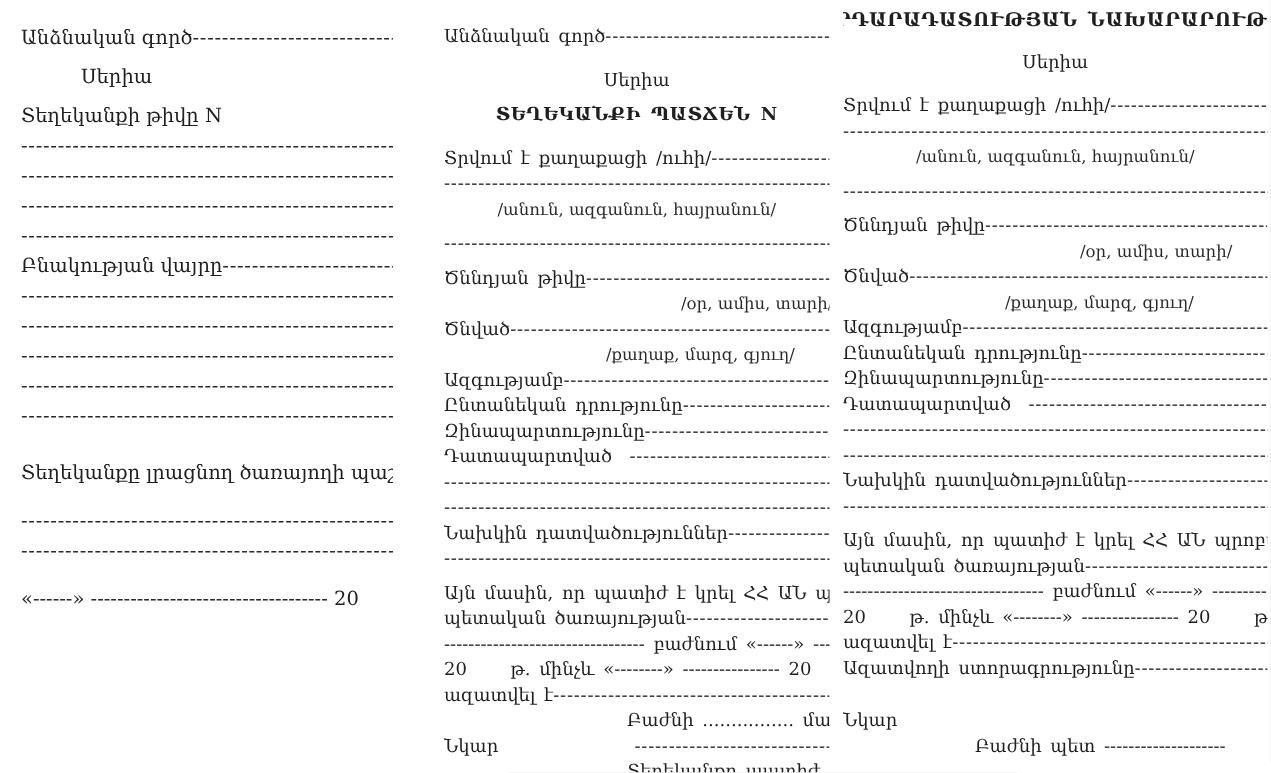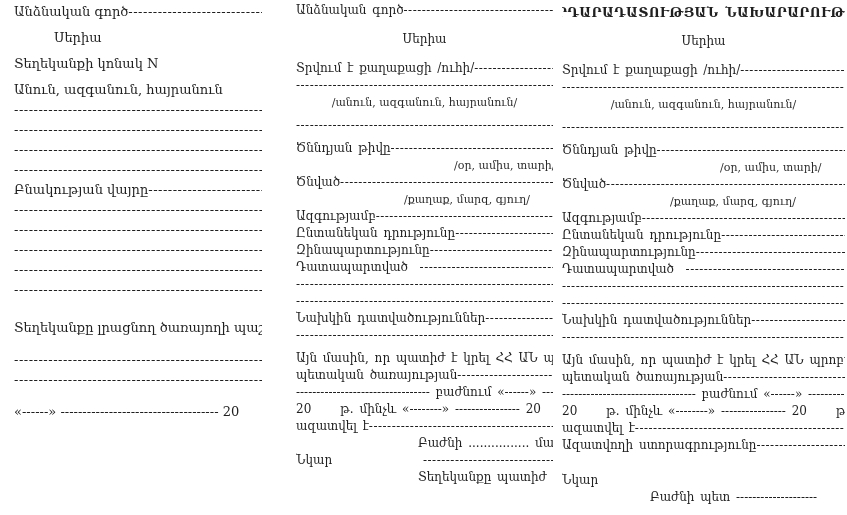--- a/index.html
+++ b/index.html
@@ -5,21 +5,21 @@
 <style>
   html,body{margin:0;padding:0;background:#e9e9e9;}
   .page{
     position:relative;
     width:847px;height:515px;
     background:#ffffff;
     color:#1f1f1f;
     font-family:"DejaVu Serif","DejaVu Sans",serif;
     overflow:hidden;
   }
-  .panel{position:absolute;top:2px;}
+  .panel{position:absolute;top:16px;}
   .panel-1{left:14px;width:248px;font-size:13px;}
   .panel-2{left:296px;width:257px;font-size:12px;word-spacing:2px;}
   .panel-3{left:562px;top:4px;width:283px;font-size:12px;word-spacing:2px;}
 
   .line{
     display:flex;align-items:baseline;
     white-space:pre;overflow:hidden;
     height:20px;line-height:20px;
   }
   .panel-2 .line,.panel-3 .line{height:17px;line-height:17px;}
@@ -44,40 +44,40 @@
   .ind4{padding-left:158px;}
   .ind5{padding-left:108px;text-align:center;}
 </style>
 </head>
 <body>
 
 <div class="page">
   <div class="panel panel-1">
       <div class="line t-lf"><span class="lbl">Անձնական գործ</span><span class="dots">------------------------------------------------------------------------------------------------------------------------------------------------------------------------------------------------------------------------------------------------------------------------------------------------------------</span></div>
       <div class="line t-t gap1 ind1"><span class="lbl">Սերիա</span></div>
-      <div class="line t-t gap1"><span class="lbl">Տեղեկանքի կոնակ N</span></div>
-      <div class="line t-t gap1"><span class="lbl">Անուն, ազգանուն, հայրանուն</span></div>
+      <div class="line t-t gap1"><span class="lbl">Տեղեկանքի թիվը N</span></div>
       <div class="line t-d"><span class="dots">------------------------------------------------------------------------------------------------------------------------------------------------------------------------------------------------------------------------------------------------------------------------------------------------------------</span></div>
       <div class="line t-d"><span class="dots">------------------------------------------------------------------------------------------------------------------------------------------------------------------------------------------------------------------------------------------------------------------------------------------------------------</span></div>
       <div class="line t-d"><span class="dots">------------------------------------------------------------------------------------------------------------------------------------------------------------------------------------------------------------------------------------------------------------------------------------------------------------</span></div>
       <div class="line t-d"><span class="dots">------------------------------------------------------------------------------------------------------------------------------------------------------------------------------------------------------------------------------------------------------------------------------------------------------------</span></div>
       <div class="line t-lf"><span class="lbl">Բնակության վայրը</span><span class="dots">------------------------------------------------------------------------------------------------------------------------------------------------------------------------------------------------------------------------------------------------------------------------------------------------------------</span></div>
       <div class="line t-d"><span class="dots">------------------------------------------------------------------------------------------------------------------------------------------------------------------------------------------------------------------------------------------------------------------------------------------------------------</span></div>
       <div class="line t-d"><span class="dots">------------------------------------------------------------------------------------------------------------------------------------------------------------------------------------------------------------------------------------------------------------------------------------------------------------</span></div>
       <div class="line t-d"><span class="dots">------------------------------------------------------------------------------------------------------------------------------------------------------------------------------------------------------------------------------------------------------------------------------------------------------------</span></div>
       <div class="line t-d"><span class="dots">------------------------------------------------------------------------------------------------------------------------------------------------------------------------------------------------------------------------------------------------------------------------------------------------------------</span></div>
       <div class="line t-d"><span class="dots">------------------------------------------------------------------------------------------------------------------------------------------------------------------------------------------------------------------------------------------------------------------------------------------------------------</span></div>
       <div class="line t-t gap3"><span class="lbl">Տեղեկանքը լրացնող ծառայողի պաշտոնը,</span></div>
       <div class="line t-d gap2"><span class="dots">------------------------------------------------------------------------------------------------------------------------------------------------------------------------------------------------------------------------------------------------------------------------------------------------------------</span></div>
       <div class="line t-d"><span class="dots">------------------------------------------------------------------------------------------------------------------------------------------------------------------------------------------------------------------------------------------------------------------------------------------------------------</span></div>
       <div class="line t-t gap2"><span class="lbl">«------» ------------------------------------ 20      թ.</span></div>
     </div>
   <div class="panel panel-2">
       <div class="line t-lf"><span class="lbl">Անձնական գործ</span><span class="dots">------------------------------------------------------------------------------------------------------------------------------------------------------------------------------------------------------------------------------------------------------------------------------------------------------------</span></div>
       <div class="line t-c gap2"><span class="lbl">Սերիա</span></div>
+      <div class="line t-h gap1"><span class="lbl">ՏԵՂԵԿԱՆՔԻ ՊԱՏՃԵՆ N</span></div>
       <div class="line t-lf gap2"><span class="lbl">Տրվում է քաղաքացի /ուհի/</span><span class="dots">------------------------------------------------------------------------------------------------------------------------------------------------------------------------------------------------------------------------------------------------------------------------------------------------------------</span></div>
       <div class="line t-d"><span class="dots">------------------------------------------------------------------------------------------------------------------------------------------------------------------------------------------------------------------------------------------------------------------------------------------------------------</span></div>
       <div class="line t-sc"><span class="lbl">/անուն, ազգանուն, հայրանուն/</span></div>
       <div class="line t-d gap1"><span class="dots">------------------------------------------------------------------------------------------------------------------------------------------------------------------------------------------------------------------------------------------------------------------------------------------------------------</span></div>
       <div class="line t-lf gap1"><span class="lbl">Ծննդյան թիվը</span><span class="dots">------------------------------------------------------------------------------------------------------------------------------------------------------------------------------------------------------------------------------------------------------------------------------------------------------------</span></div>
       <div class="line t-s ind4"><span class="lbl">/օր, ամիս, տարի/</span></div>
       <div class="line t-lf"><span class="lbl">Ծնված</span><span class="dots">------------------------------------------------------------------------------------------------------------------------------------------------------------------------------------------------------------------------------------------------------------------------------------------------------------</span></div>
       <div class="line t-s ind5"><span class="lbl">/քաղաք, մարզ, գյուղ/</span></div>
       <div class="line t-lf"><span class="lbl">Ազգությամբ</span><span class="dots">------------------------------------------------------------------------------------------------------------------------------------------------------------------------------------------------------------------------------------------------------------------------------------------------------------</span></div>
       <div class="line t-lf"><span class="lbl">Ընտանեկան դրությունը</span><span class="dots">------------------------------------------------------------------------------------------------------------------------------------------------------------------------------------------------------------------------------------------------------------------------------------------------------------</span></div>

